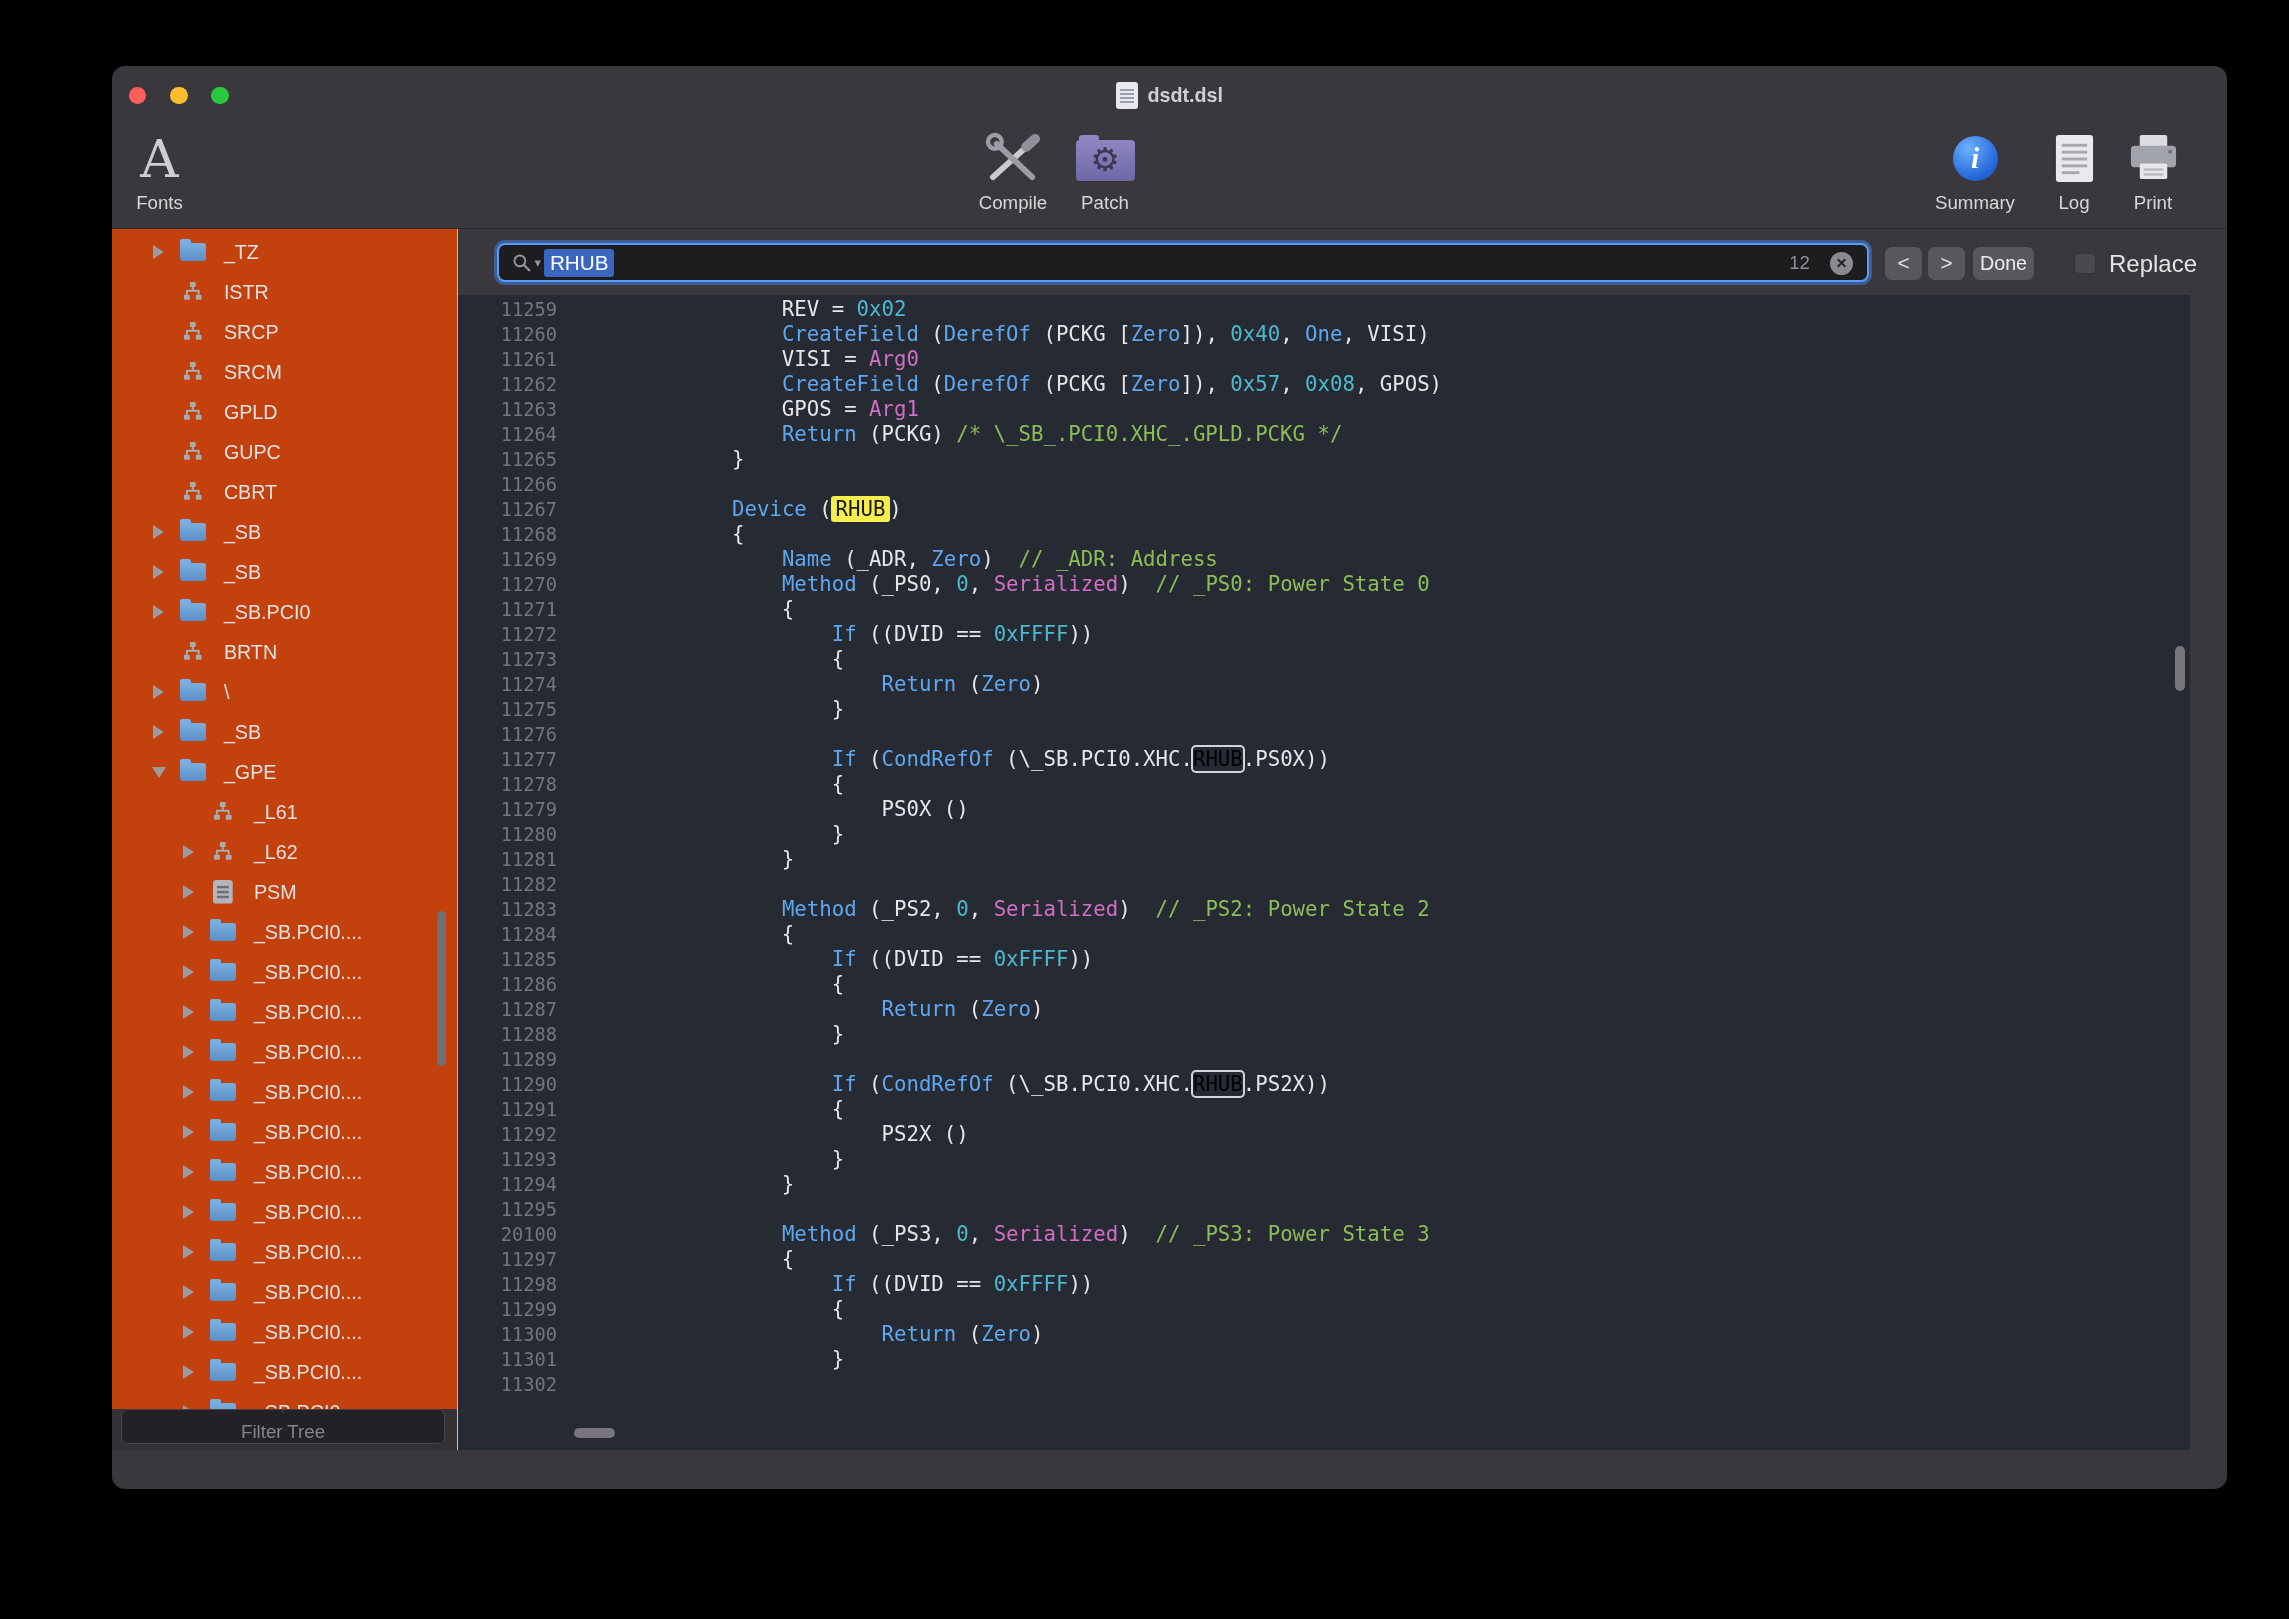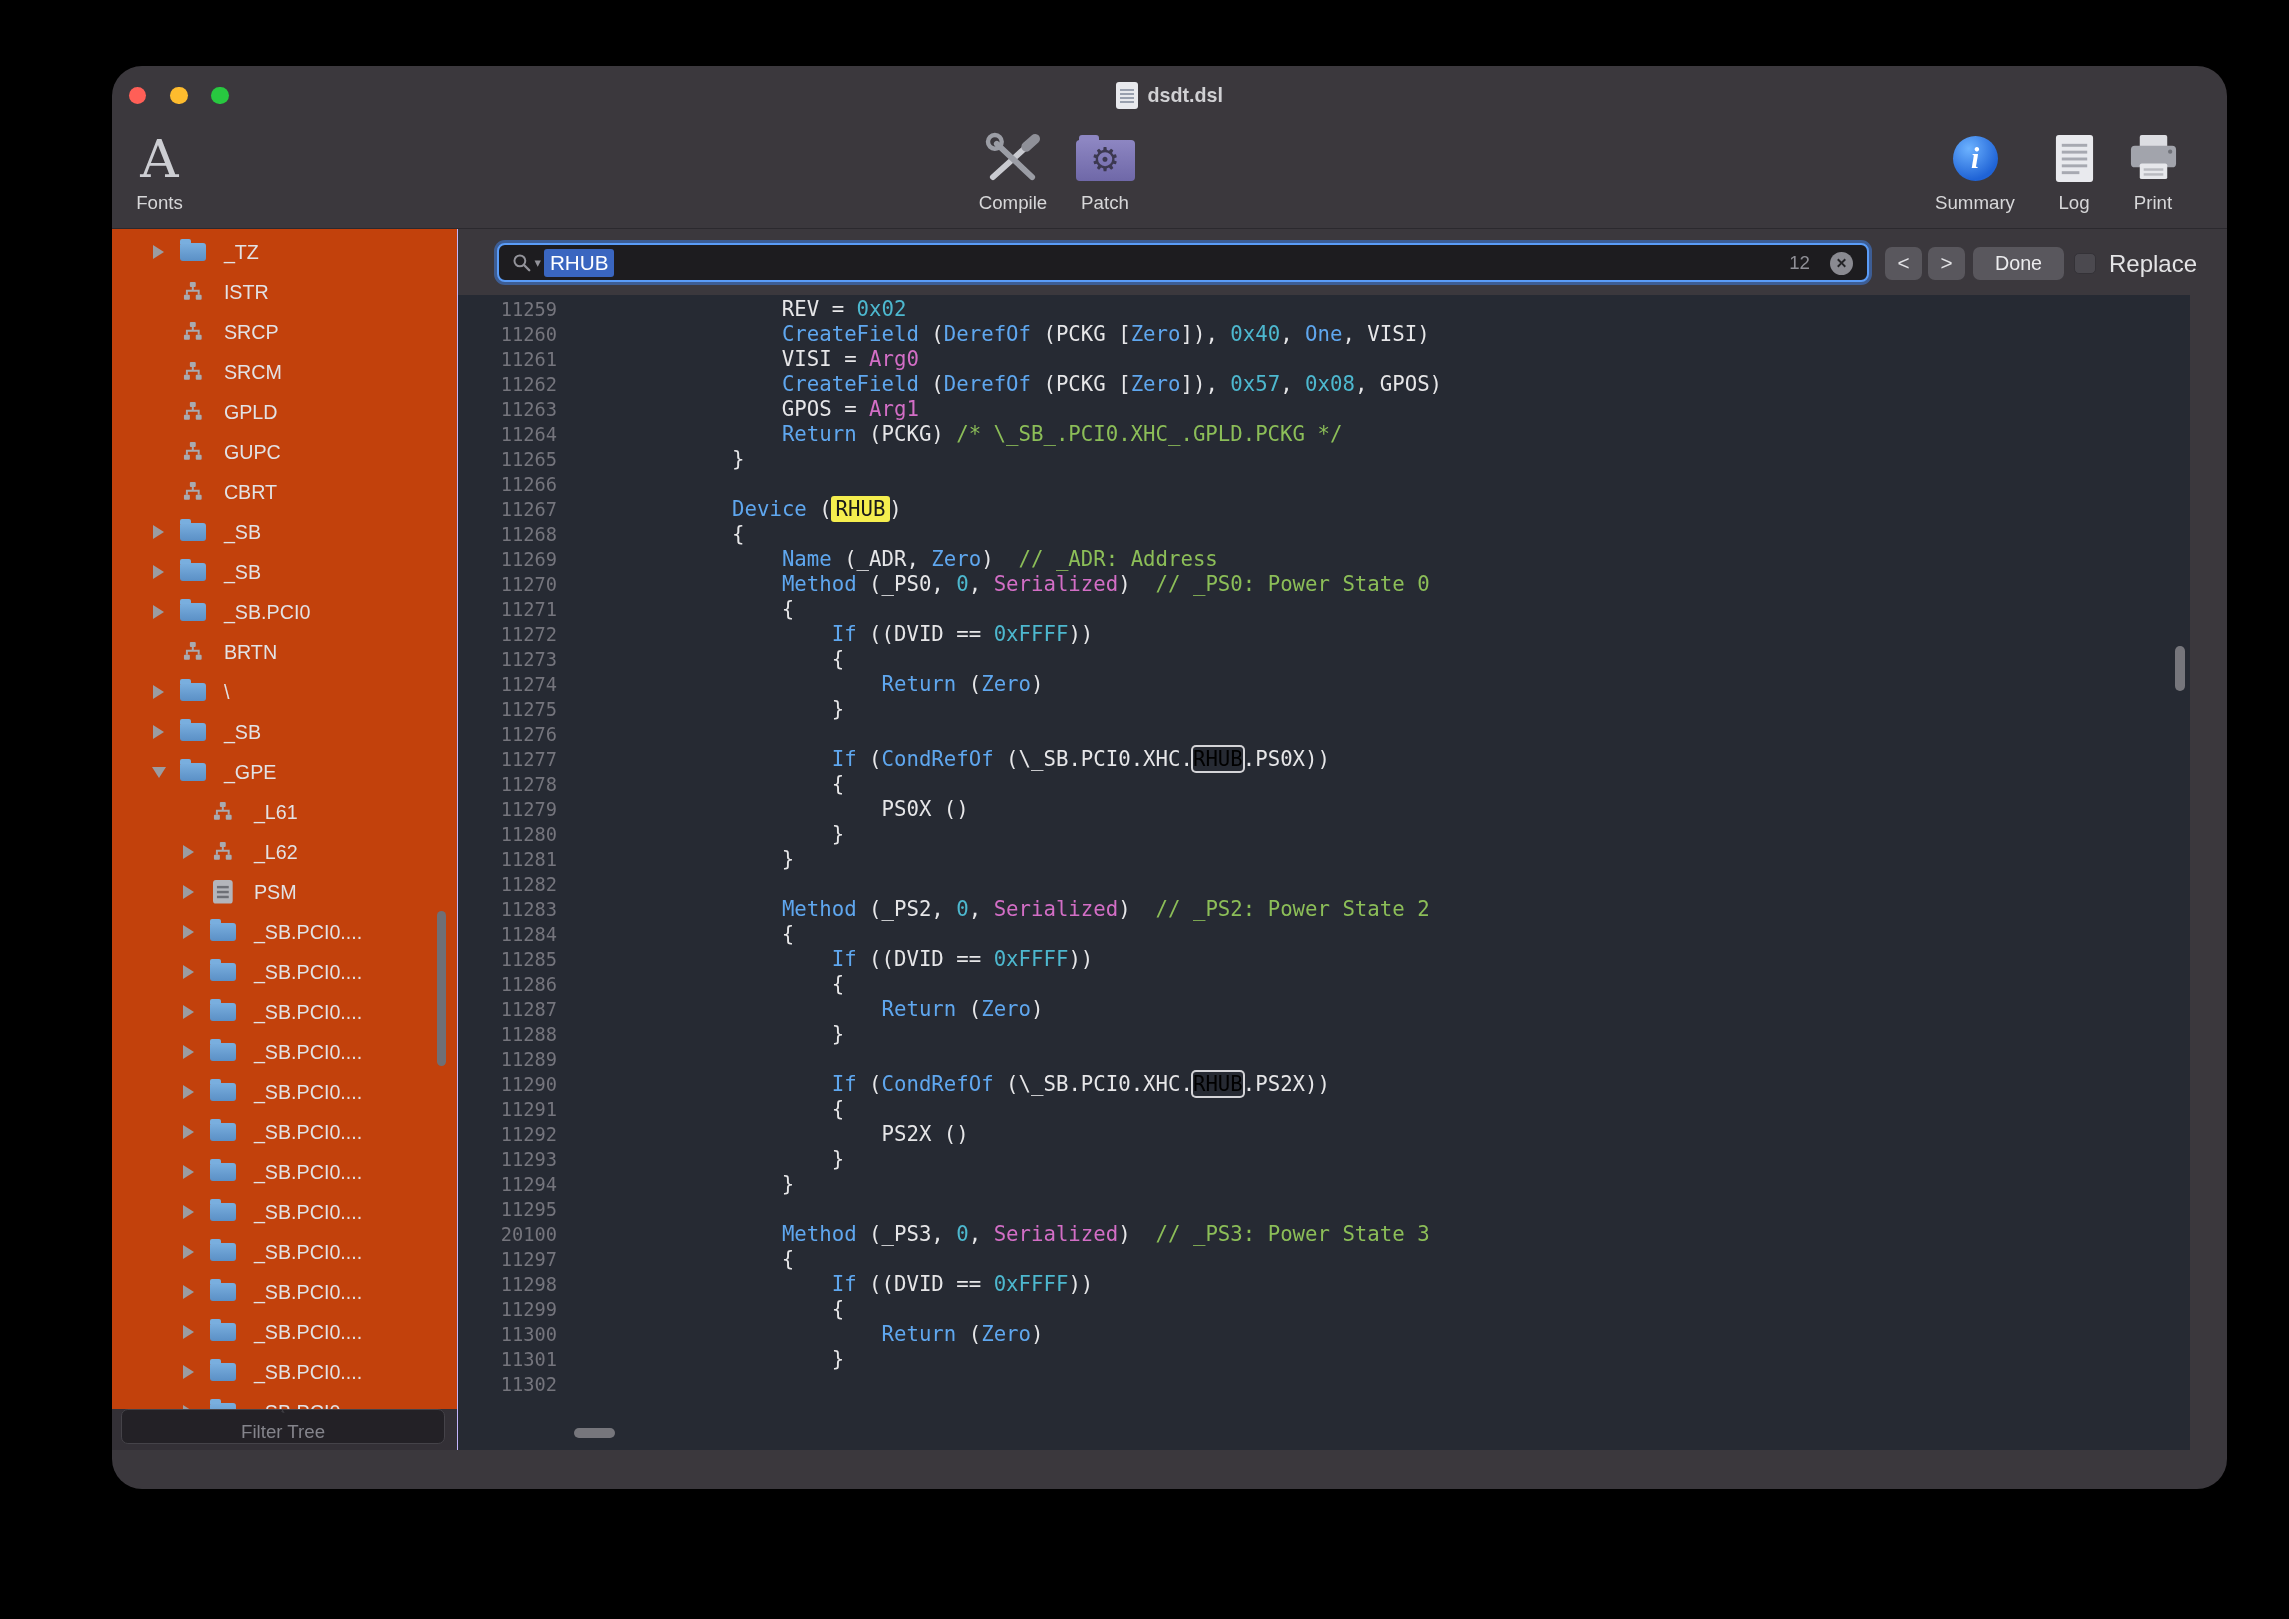--- a/index.html
+++ b/index.html
@@ -1,18 +1,18 @@
 <!DOCTYPE html>
 <html><head>
 <meta charset="utf-8">
 <style>
   html,body{margin:0;padding:0;background:#000;width:2289px;height:1619px;overflow:hidden;
     font-family:"Liberation Sans",sans-serif;-webkit-font-smoothing:antialiased;}
   .window{position:absolute;left:112px;top:66px;width:2115px;height:1423px;background:#3b383d;
-    border-radius:30px;overflow:hidden;box-shadow:0 23.6px 69px rgba(0,0,0,.85);}
+    border-radius:13px;overflow:hidden;box-shadow:0 23.6px 69px rgba(0,0,0,.85);}
   
   .titlebar{position:relative;height:59px;display:flex;align-items:center;justify-content:center;}
   .lights{position:absolute;left:16.7px;top:20.7px;display:flex;gap:23.6px;}
   .light{width:17.7px;height:17.7px;border-radius:50%;}
   .light.red{background:#ff5f57}.light.yellow{background:#febc2e}.light.green{background:#28c840}
   .titlewrap{display:flex;align-items:center;gap:9.9px;}
   .doc-icon{width:21.7px;height:26.6px;background:#e8e9ed;border-radius:3px;position:relative;display:inline-block;}
   .doc-icon::after{content:"";position:absolute;left:3.9px;right:3.9px;top:4.9px;height:16.7px;
     background:repeating-linear-gradient(rgba(0,0,0,0) 0 2px,#99a0ae 2px 3.9px);}
   .title-text{color:#d0d0d3;font-size:19.7px;font-weight:700;}
@@ -57,21 +57,21 @@
   .mag-wrap{position:absolute;left:11.8px;top:6.9px;display:flex;align-items:center;gap:2px;}
   .mag-chev{color:#93939a;font-size:12.8px;}
   .query{position:absolute;left:45px;top:3.9px;background:#3a66c0;color:#fff;border-radius:3px;padding:2px 5.9px;
     font-size:20.7px;font-weight:500;}
   .count{position:absolute;right:57px;top:6.9px;font-size:18.7px;color:#8f8f96;}
   .clear{position:absolute;right:13.8px;top:6.9px;width:23.6px;height:23.6px;background:#8a8a91;color:#242427;
     border-radius:50%;font-size:13.8px;line-height:23.6px;text-align:center;font-weight:bold;}
   .nav-btn{position:absolute;top:17.7px;width:37px;height:33px;background:#59575d;border-radius:6.9px;
     display:flex;align-items:center;justify-content:center;color:#e3e3e6;font-size:20.7px;}
   .nav-btn.prev{left:1427px;} .nav-btn.next{left:1470px;}
-  .done-btn{position:absolute;left:1515px;top:17.7px;height:33px;line-height:33px;padding:0 22px;background:#59575d;
+  .done-btn{position:absolute;left:1515px;top:17.7px;height:33px;line-height:33px;padding:0 7px;background:#59575d;
     border-radius:6.9px;color:#ececee;font-size:19.7px;}
   .replace-check{position:absolute;left:1616px;top:23.6px;width:21.7px;height:21.7px;background:#4b494f;
     border:1px solid #343237;border-radius:4.9px;box-sizing:border-box;}
   .replace-label{position:absolute;left:1651px;top:20.7px;color:#e4e4e6;font-size:24px;}
   
   .editor{position:absolute;left:0;top:66px;width:1732px;bottom:0;background:#262a33;overflow:hidden;}
   .code{position:absolute;left:0;top:2px;right:0;}
   .cline{display:flex;height:25px;line-height:25px;align-items:flex-end;}
   .ln{flex:0 0 99px;text-align:right;font-family:"DejaVu Sans Mono",monospace;font-size:18.7px;color:#75757d;}
   .lc{margin-left:25.6px;font-family:"DejaVu Sans Mono",monospace;font-size:20.7px;white-space:pre;}

